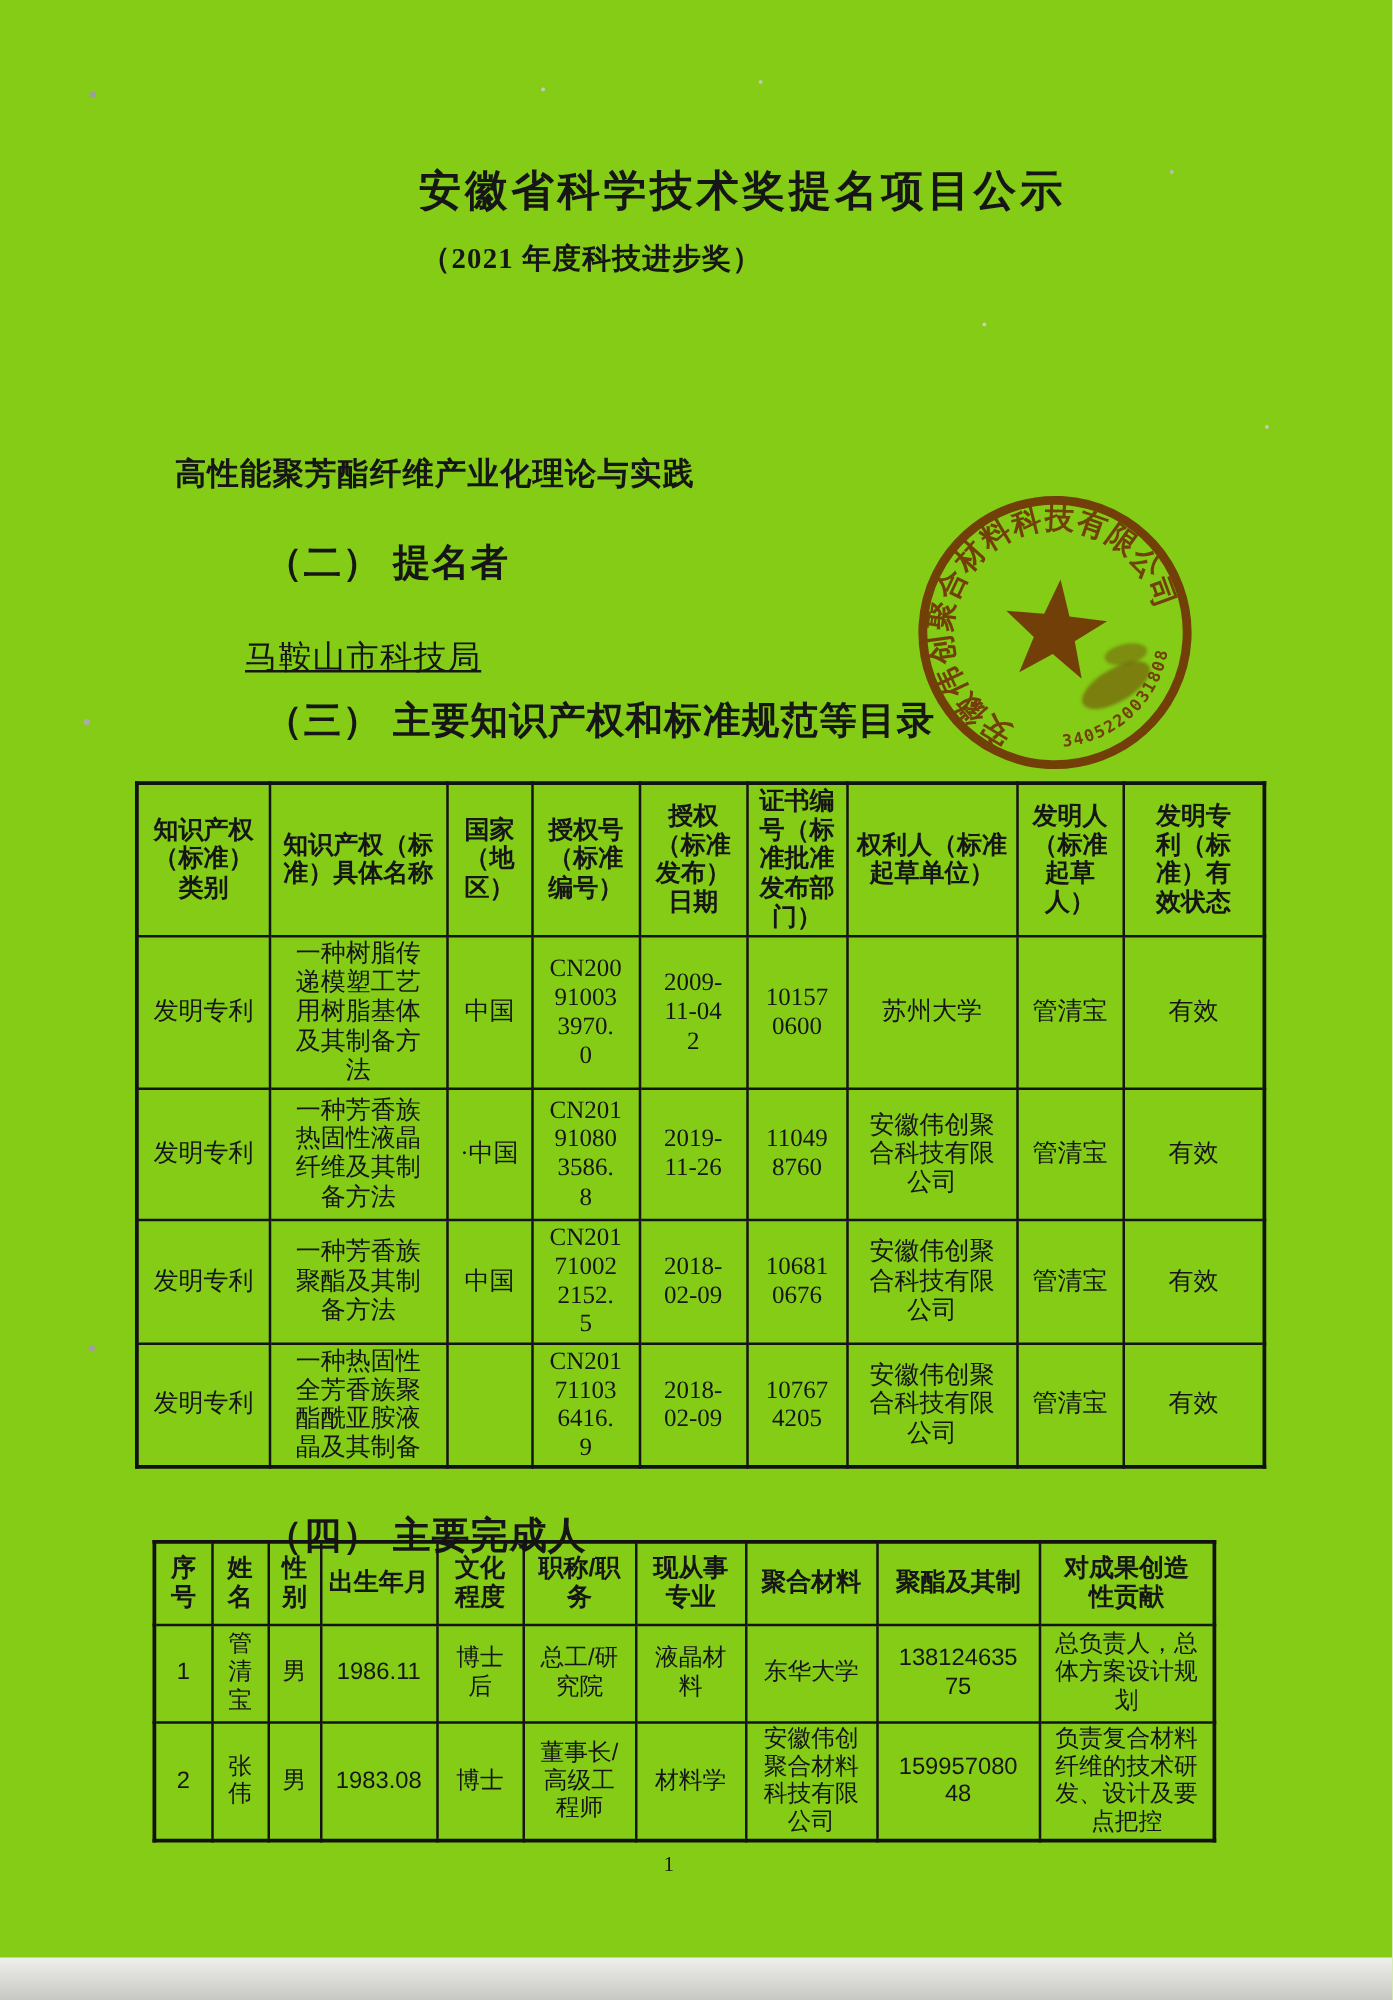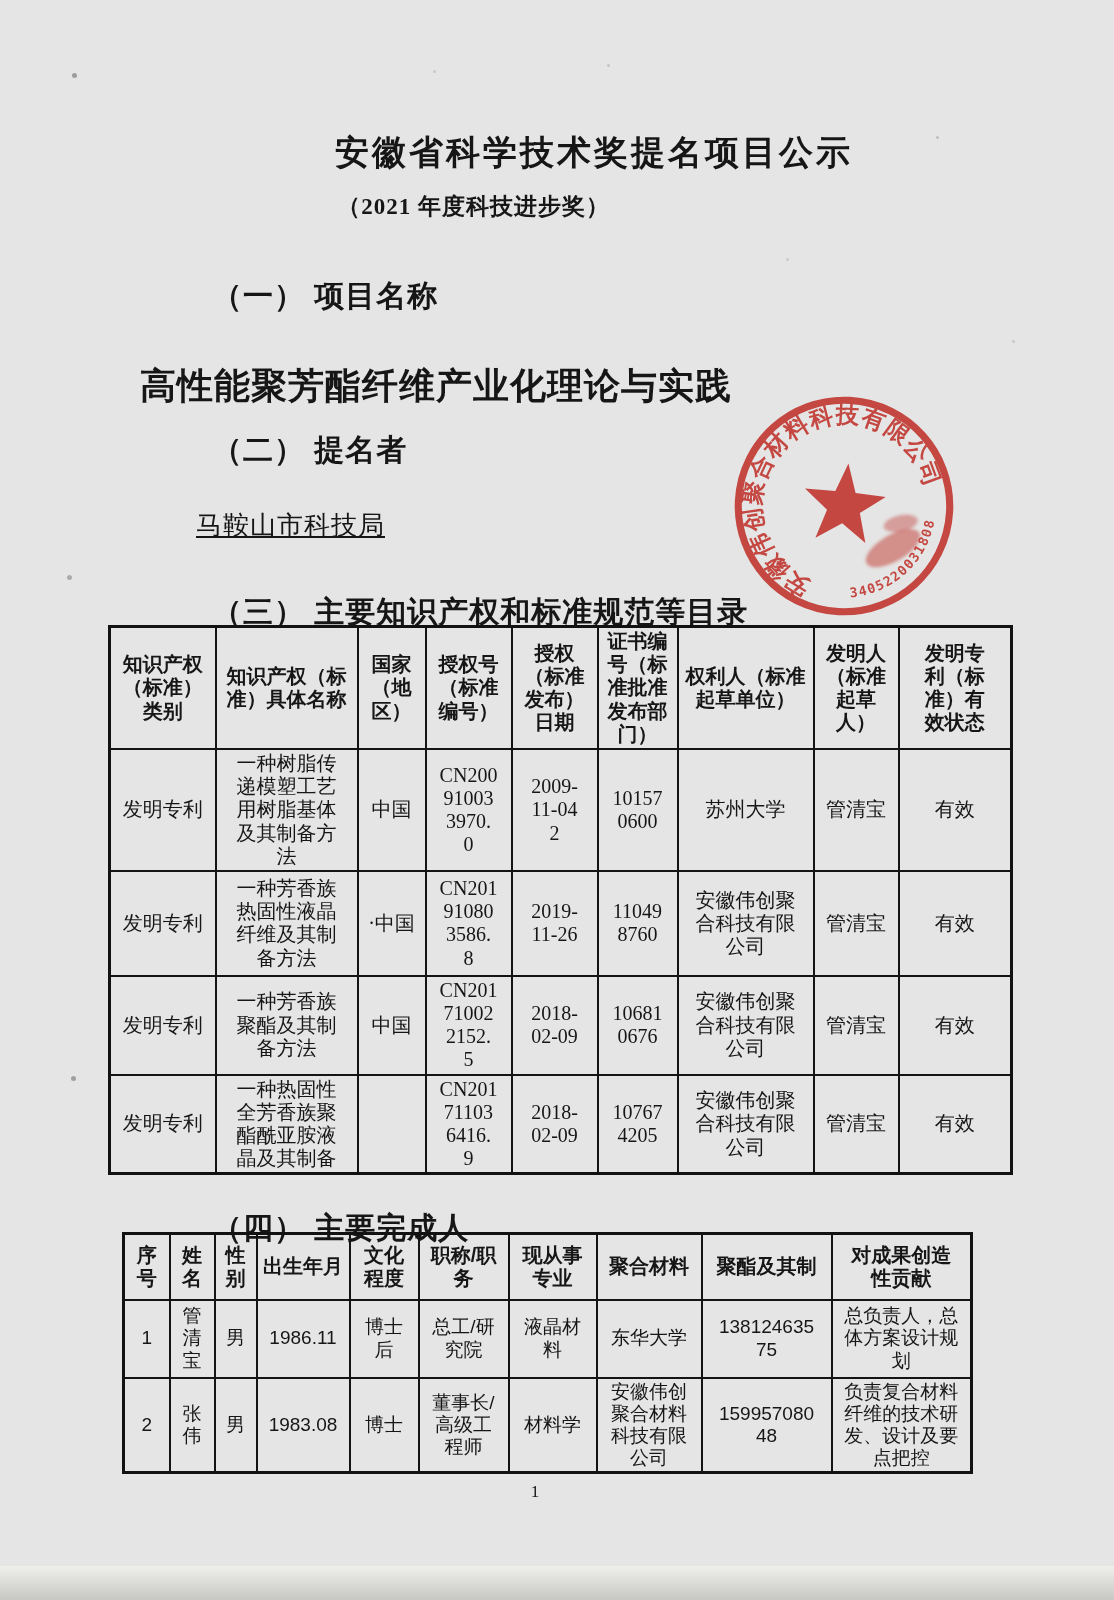--- a/index.html
+++ b/index.html
@@ -1,19 +1,19 @@
 <!DOCTYPE html>
 <html><head>
 <meta charset="utf-8">
 <style>
   * { box-sizing: border-box; }
   html,body { margin:0; padding:0; background:#ffffff; }
   .page {
     position:relative; width:1114px; height:1600px;
-    background:#e5e5e5; overflow:hidden; color:#161616;
+    background:#84cc16; overflow:hidden; color:#161616;
   }
   
   .scan-edge {
     position:absolute; left:0; right:0; bottom:0; height:34px;
     background:linear-gradient(#efefec, #c7c7c3);
   }
   .specks {
     position:absolute; left:0; top:0; width:3px; height:3px; border-radius:50%;
     background:transparent;
     box-shadow: 73px 74px 0 1px #9d9d9d, 68px 576px 0 1px #ababab,
@@ -29,25 +29,25 @@
   .doc-subtitle {
     position:absolute; top:191px; left:0; width:977px; text-align:center; text-indent:-30px;
     font-family:"Liberation Serif", serif; font-weight:700; font-size:23px; letter-spacing:1px;
   }
   .h {
     position:absolute; font-family:"Liberation Sans", sans-serif;
     font-weight:700; font-size:30px; letter-spacing:1px;
   }
   #h1 { left:212px; top:276px; }
   #h2 { left:212px; top:430px; }
-  #h3 { left:212px; top:592px; }
+  #h3 { left:212px; top:556px; }
   #h4 { left:212px; top:1208px; }
   .project-name {
     position:absolute; left:140px; top:362px;
-    font-family:"Liberation Serif", serif; font-weight:600; font-size:36px; letter-spacing:1px;
+    font-family:"Liberation Serif", serif; font-weight:600; font-size:25px; letter-spacing:1px;
   }
   .nominator {
     position:absolute; left:196px; top:508px;
     font-family:"Liberation Serif", serif; font-size:26px; letter-spacing:1px;text-decoration:underline;
   }
   .page-number {
     position:absolute; top:1482px; left:0; width:1114px; text-align:center; text-indent:-44px;
     font-family:"Liberation Serif", serif; font-size:17px;
   }
   
@@ -70,21 +70,20 @@
 </head>
 <body>
 
 <div class="page">
 
   <div class="specks"></div>
 
   <div class="doc-title">安徽省科学技术奖提名项目公示</div>
   <div class="doc-subtitle">（2021 年度科技进步奖）</div>
 
-  <div class="h" id="h1">（一） 项目名称</div>
   <div class="project-name">高性能聚芳酯纤维产业化理论与实践</div>
 
   <div class="h" id="h2">（二） 提名者</div>
   <div class="nominator">马鞍山市科技局</div>
 
   <div class="h" id="h3">（三） 主要知识产权和标准规范等目录</div>
 
   <div class="stamp">
     <svg width="244" height="244" viewBox="0 0 240 240" xmlns="http://www.w3.org/2000/svg">
       <defs>

